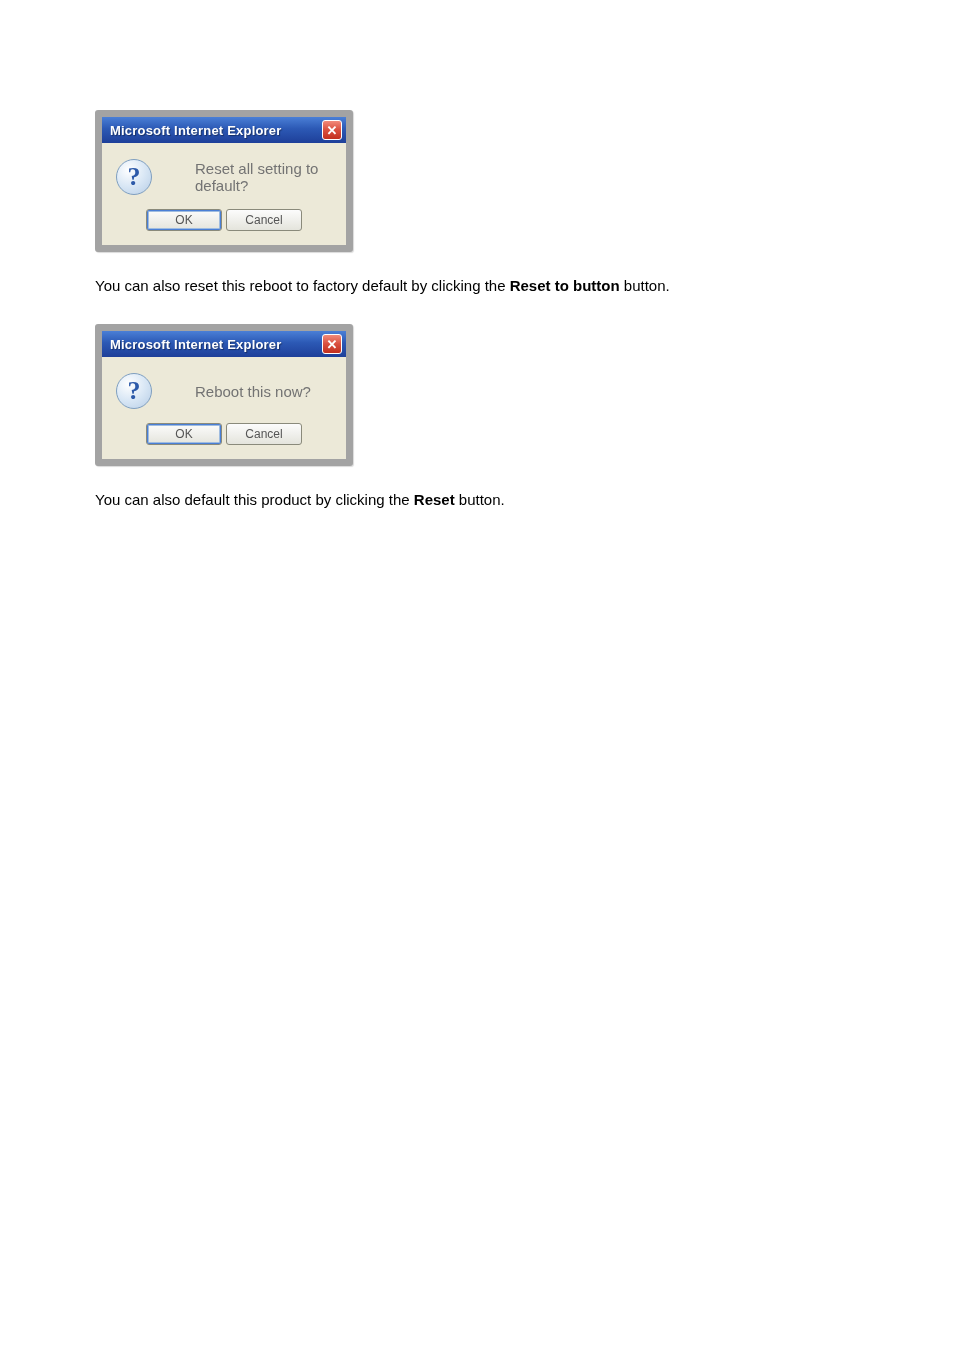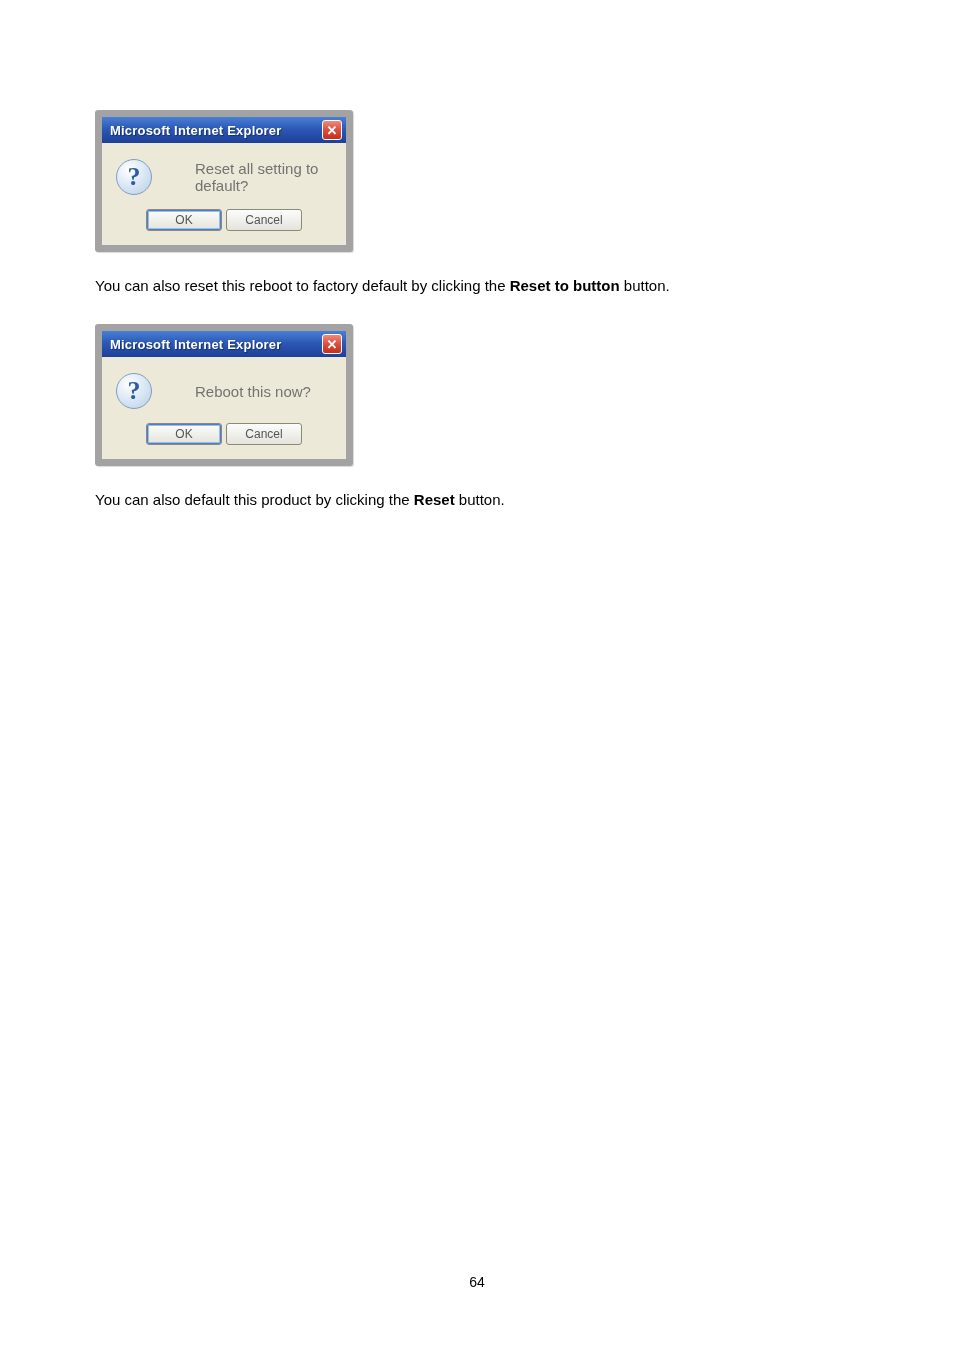--- a/index.html
+++ b/index.html
@@ -176,14 +176,13 @@
     <div class="dialog-buttons">
       <div class="win-btn default">OK</div>
       <div class="win-btn">Cancel</div>
     </div>
   </div>
 
   <p class="body-text">
     <span>You can also default this product by clicking the </span><b>Reset</b><span> button.</span>
   </p>
 
-  <div class="page-number">64</div>
 </div>
 
 </body></html>

